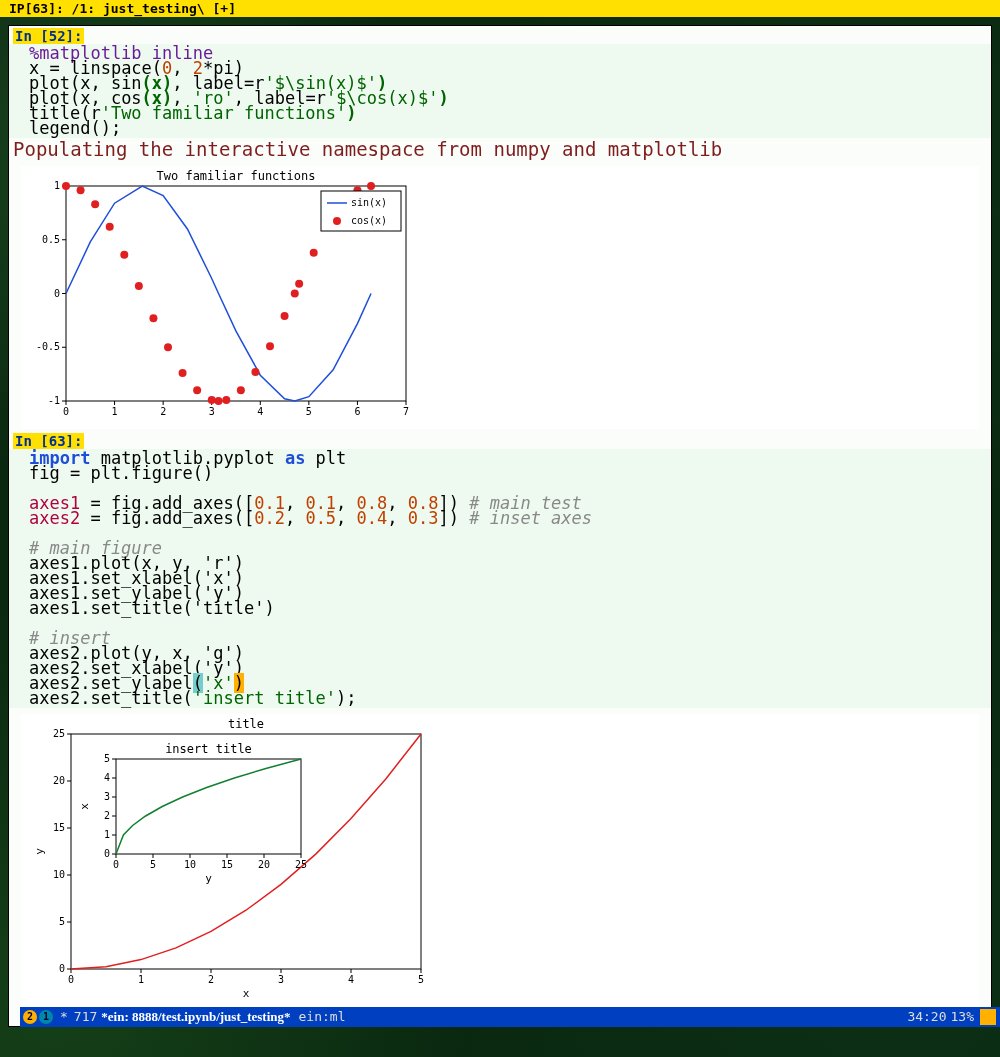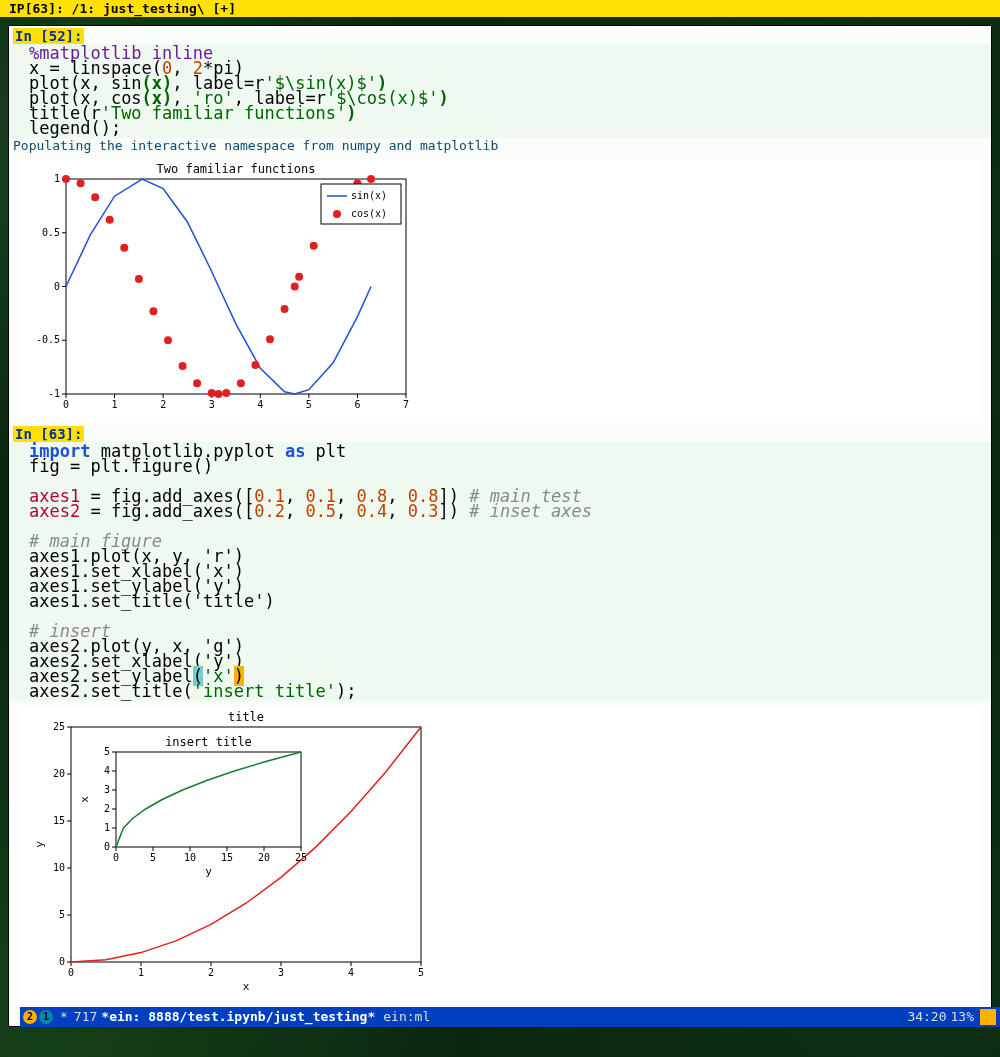--- a/index.html
+++ b/index.html
@@ -48,24 +48,24 @@
 
   .code-block {
     background:#eefaf0;
     color:#000;
     white-space:pre;
     padding:2px 20px;
     line-height:15px;
     font-size:17px;
   }
   .output-text {
-    color:#0c4a6e;
+    color:#7f1d1d;
     padding:0 4px;
     white-space:pre;
-    font-size:13px;
+    font-size:19px;
   }
 
   
   .s-magic { color:#6a1b9a; }
   .s-kw    { color:#1d4ed8; font-weight:bold; }
   .s-var   { color:#000; }
   .s-op    { color:#b00040; }
   .s-num   { color:#c04000; }
   .s-str   { color:#006400; }
   .s-paren { color:#006400; font-weight:bold; }
@@ -94,21 +94,21 @@
     border-radius:8px;
     background:#ffb000;
     color:#003;
     font-weight:bold;
     font-size:10px;
     text-align:center;
     line-height:14px;
     margin:3px 1px;
   }
   .modeline .spacer { flex:1; }
-  .modeline .buf { color:#fff; font-weight:bold; }
+  .modeline .buf { color:#fff; font-weight:bold;font-family:Liberation Serif, serif; }
   .modeline .rblk { width:16px;height:16px;background:#ffb000;margin:2px 2px 2px 6px; }
 
 </style>
 </head>
 <body>
 
 <div class="tab-bar">
   <span>IP[63]: /1: just_testing\ [+]</span>
 </div>
 

